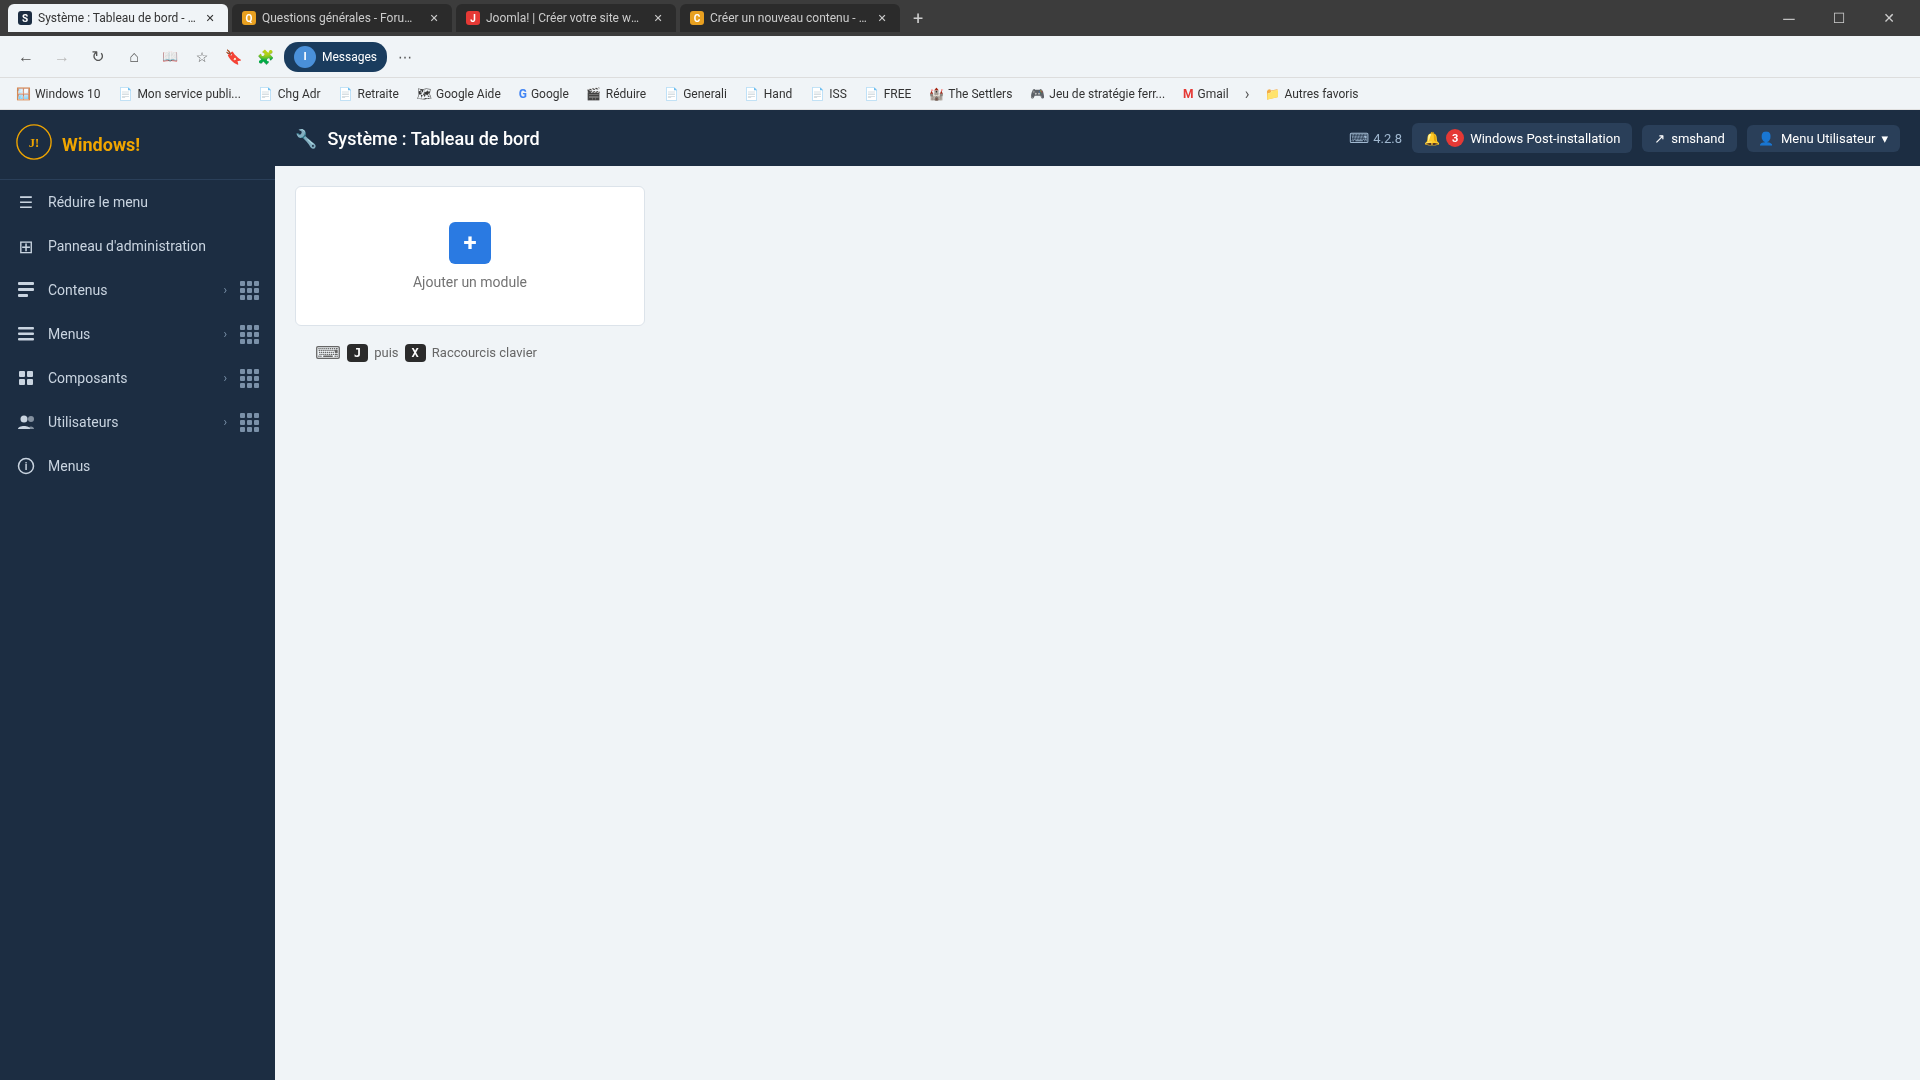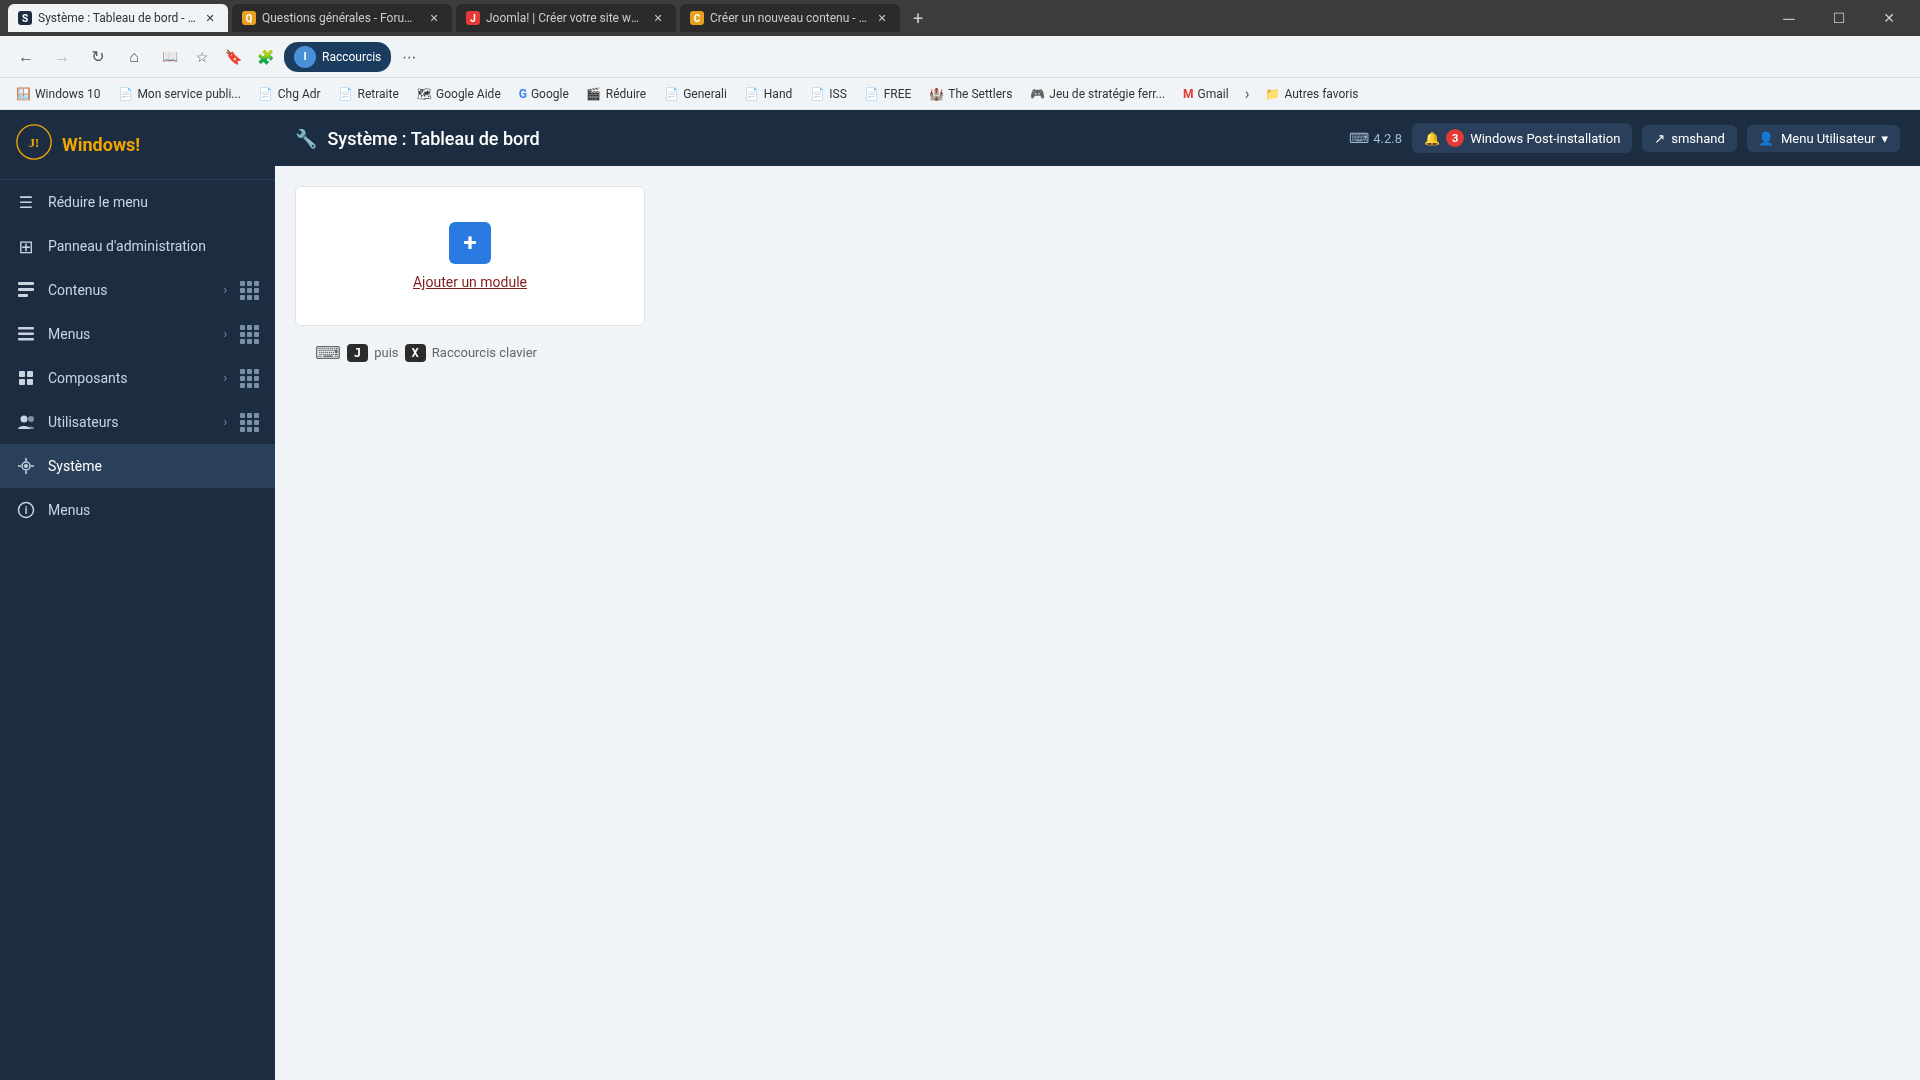--- a/index.html
+++ b/index.html
@@ -56,21 +56,21 @@
     .version-badge { color: #a0b8d0; font-size: 13px; display: flex; align-items: center; gap: 4px; }
     .bell-btn { display: flex; align-items: center; gap: 6px; background: #2a3f59; border-radius: 6px; padding: 6px 12px; cursor: pointer; color: #fff; font-size: 13px; }
     .bell-badge { background: #e53935; color: #fff; border-radius: 50%; width: 18px; height: 18px; display: flex; align-items: center; justify-content: center; font-size: 11px; font-weight: bold; }
     .smshand-btn { display: flex; align-items: center; gap: 6px; background: #2a3f59; border-radius: 6px; padding: 6px 12px; cursor: pointer; color: #fff; font-size: 13px; }
     .user-menu-btn { display: flex; align-items: center; gap: 6px; background: #2a3f59; border-radius: 6px; padding: 6px 12px; cursor: pointer; color: #fff; font-size: 13px; }
 
     
     .content-area { flex: 1; padding: 20px; overflow-y: auto; }
     .module-card { background: #fff; border: 1px solid #dce3ea; border-radius: 6px; width: 350px; height: 140px; display: flex; flex-direction: column; align-items: center; justify-content: center; gap: 10px; cursor: pointer; }
     .add-module-icon { width: 42px; height: 42px; background: #2a7ae2; color: #fff; border-radius: 6px; display: flex; align-items: center; justify-content: center; font-size: 24px; font-weight: bold; }
-    .add-module-label { color: #7f1d1d; font-size: 14px; text-decoration: underline; }
+    .add-module-label { color: #737373; font-size: 14px; }
 
     
     .shortcuts-bar { padding: 16px 20px; display: flex; align-items: center; gap: 6px; color: #666; font-size: 13px; }
     .kbd { background: #2b2b2b; color: #fff; border-radius: 4px; padding: 2px 7px; font-size: 12px; font-family: monospace; font-weight: bold; }
   </style>
 </head>
 <body>
 
 <div class="browser-frame">
 
@@ -110,21 +110,21 @@
     <div class="nav-btn" style="color:#bbb;">→</div>
     <div class="nav-btn">↻</div>
     <div class="nav-btn">⌂</div>
     <div class="toolbar-actions">
       <div class="toolbar-btn" style="font-size:13px;">📖</div>
       <div class="toolbar-btn">☆</div>
       <div class="toolbar-btn">🔖</div>
       <div class="toolbar-btn">🧩</div>
       <div class="inprivate-btn">
         <div class="profile-avatar">I</div>
-        <span>Raccourcis</span>
+        <span>Messages</span>
       </div>
       <div class="toolbar-btn">⋯</div>
     </div>
   </div>
 
   <div class="bookmarks-bar">
     <div class="bookmark">
       <span>🪟</span>
       <span>Windows 10</span>
     </div>
@@ -308,33 +308,20 @@
               <div class="grid-dot"></div>
                 <div class="grid-dot"></div>
                 <div class="grid-dot"></div>
               <div class="grid-dot"></div>
                 <div class="grid-dot"></div>
                 <div class="grid-dot"></div>
             </div>
           </span>
         </div>
 
-        <div class="sidebar-item active">
-          <span class="item-icon">
-            <svg width="18" height="18" viewBox="0 0 18 18" fill="none">
-              <circle cx="9" cy="9" r="4" stroke="#c9d4e0" stroke-width="1.5" fill="none"></circle>
-              <circle cx="9" cy="9" r="2" fill="#c9d4e0"></circle>
-              <line x1="9" y1="1" x2="9" y2="4" stroke="#c9d4e0" stroke-width="1.5"></line>
-              <line x1="9" y1="14" x2="9" y2="17" stroke="#c9d4e0" stroke-width="1.5"></line>
-              <line x1="1" y1="9" x2="4" y2="9" stroke="#c9d4e0" stroke-width="1.5"></line>
-              <line x1="14" y1="9" x2="17" y2="9" stroke="#c9d4e0" stroke-width="1.5"></line>
-            </svg>
-          </span>
-          <span class="item-label" style="color:#fff;">Système</span>
-        </div>
 
         <div class="sidebar-item">
           <span class="item-icon">
             <svg width="18" height="18" viewBox="0 0 18 18" fill="none">
               <circle cx="9" cy="9" r="7.5" stroke="#c9d4e0" stroke-width="1.5" fill="none"></circle>
               <text x="9" y="13" text-anchor="middle" fill="#c9d4e0" font-size="10" font-weight="bold">i</text>
             </svg>
           </span>
           <span class="item-label">Menus</span>
         </div>

